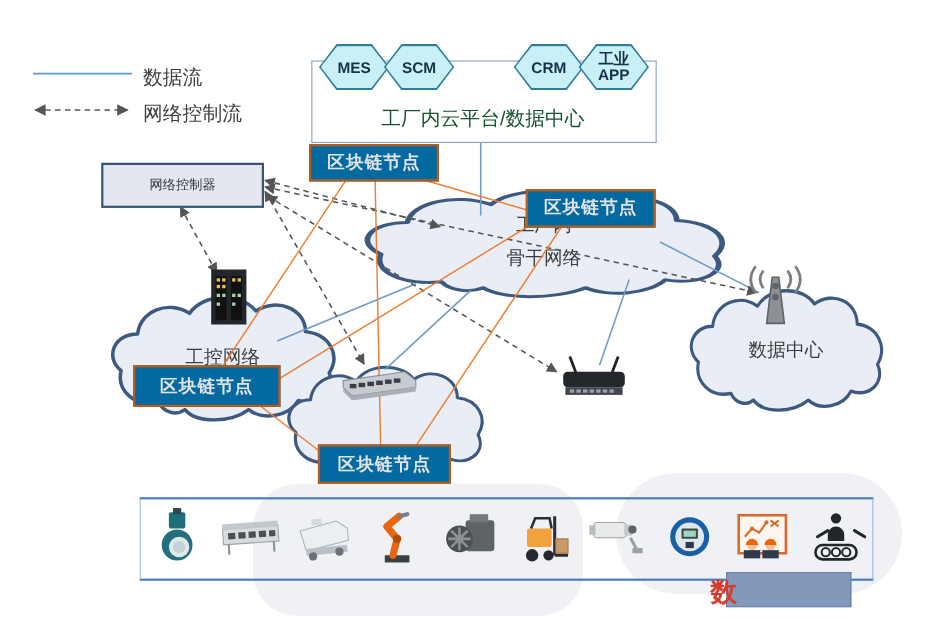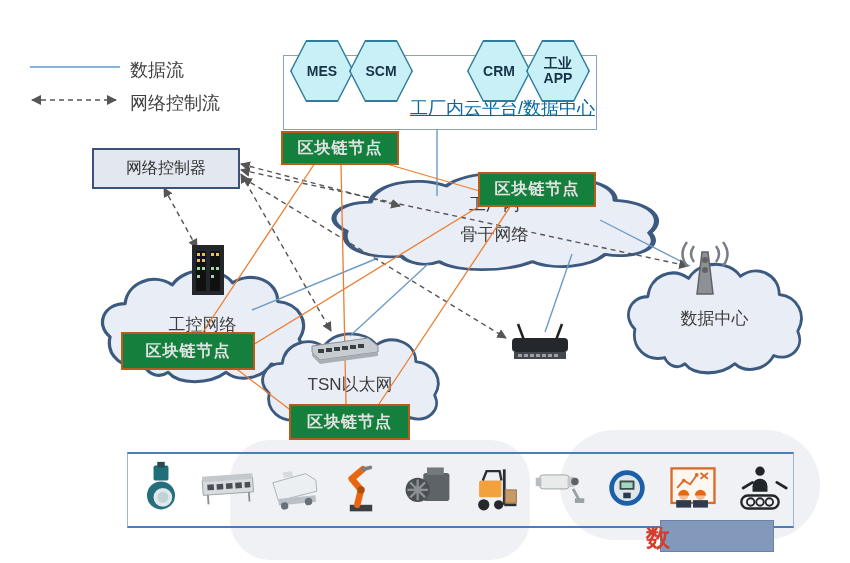--- a/index.html
+++ b/index.html
@@ -5,32 +5,32 @@
   html,body{margin:0;padding:0;background:#fff;}
   .stage{position:relative;width:850px;height:563px;background:#ffffff;overflow:hidden;
          font-family:"Liberation Sans","DejaVu Sans",sans-serif;color:#333;}
   .abs{position:absolute;}
   
   .bgwm{position:absolute;z-index:0;background:#f0f1f4;border-radius:40px;}
   
   .legend-label{font-size:18px;color:#404040;}
   
   .platform-box{left:283px;top:55px;width:312px;height:73px;border:1.5px solid #8aa0bd;background:#ffffff;z-index:4;}
-  .platform-label{left:283px;top:96px;width:312px;text-align:right;font-size:18px;color:#0369a1;z-index:5;text-decoration:underline;}
-  
-  .hex{position:absolute;width:64px;height:62px;z-index:5;
+  .platform-label{left:283px;top:96px;width:312px;text-align:center;font-size:18px;color:#14532d;z-index:5;}
+  
+  .hex{position:absolute;width:64px;height:42px;z-index:5;
        clip-path:polygon(25% 0,75% 0,100% 50%,75% 100%,25% 100%,0 50%);background:#2e7d9a;}
   .hex .inner{position:absolute;inset:1.6px;clip-path:polygon(25% 0,75% 0,100% 50%,75% 100%,25% 100%,0 50%);
        background:#c9eff7;display:flex;align-items:center;justify-content:center;
        font-size:14px;font-weight:bold;color:#173247;text-align:center;line-height:15px;white-space:pre-line;}
   
   .controller{left:92px;top:148px;width:144px;height:37px;background:#e3e7ef;border:2px solid #3b5277;
-       display:flex;align-items:center;justify-content:center;font-size:16px;color:#333;z-index:4;text-align:right;}
-  
-  .bnode{position:absolute;background:#15803d;border:2px solid #b85c1a;color:#e3e3e3;
+       display:flex;align-items:center;justify-content:center;font-size:12px;color:#333;z-index:4;text-align:right;}
+  
+  .bnode{position:absolute;background:#0369a1;border:2px solid #b85c1a;color:#e3e3e3;
        display:flex;align-items:center;justify-content:center;font-size:16px;font-weight:bold;
        letter-spacing:1px;z-index:5;}
   
   .cloud{position:absolute;z-index:1;}
   .cloud svg{position:absolute;inset:0;width:100%;height:100%;}
   .cloud-label{position:absolute;width:100%;text-align:center;font-size:17px;color:#3d3d3d;
        white-space:pre-line;line-height:30px;z-index:1;}
   
   .strip{left:127px;top:452px;width:665px;height:72px;border-top:2px solid #4a7ebb;border-bottom:2px solid #4a7ebb;
        border-left:1px solid #9db7d6;border-right:1px solid #9db7d6;z-index:2;
@@ -63,21 +63,20 @@
   <div class="cloud" style="left:95px;top:264px;width:215px;height:125px;">
     <svg viewBox="0 0 200 120" preserveAspectRatio="none">
         <path class="cloudpath" d="M46,98 C26,102 10,88 14,70 C0,58 8,38 28,38 C30,18 54,8 72,20 C84,2 116,2 128,18 C146,6 170,16 170,36 C190,38 200,56 190,72 C198,88 182,102 164,96 C156,110 134,114 122,104 C106,116 78,116 68,104 C60,110 50,106 46,98 Z" fill="#e9eef6" stroke="#3c5a80" stroke-width="3" stroke-linejoin="round"></path>
       </svg>
     <div class="cloud-label" style="top:46px;">工控网络</div>
   </div>
   <div class="cloud" style="left:256px;top:328px;width:188px;height:112px;">
     <svg viewBox="0 0 200 120" preserveAspectRatio="none">
         <path class="cloudpath" d="M46,98 C26,102 10,88 14,70 C0,58 8,38 28,38 C30,18 54,8 72,20 C84,2 116,2 128,18 C146,6 170,16 170,36 C190,38 200,56 190,72 C198,88 182,102 164,96 C156,110 134,114 122,104 C106,116 78,116 68,104 C60,110 50,106 46,98 Z" fill="#e9eef6" stroke="#3c5a80" stroke-width="3" stroke-linejoin="round"></path>
       </svg>
-    <div class="cloud-label" style="top:42px;">TSN以太网</div>
   </div>
   <div class="cloud" style="left:622px;top:258px;width:185px;height:122px;">
     <svg viewBox="0 0 200 120" preserveAspectRatio="none">
         <path class="cloudpath" d="M46,98 C26,102 10,88 14,70 C0,58 8,38 28,38 C30,18 54,8 72,20 C84,2 116,2 128,18 C146,6 170,16 170,36 C190,38 200,56 190,72 C198,88 182,102 164,96 C156,110 134,114 122,104 C106,116 78,116 68,104 C60,110 50,106 46,98 Z" fill="#e9eef6" stroke="#3c5a80" stroke-width="3" stroke-linejoin="round"></path>
       </svg>
     <div class="cloud-label" style="top:46px;">数据中心</div>
   </div>
 
   <svg class="lines" width="850" height="563">
     <defs>

